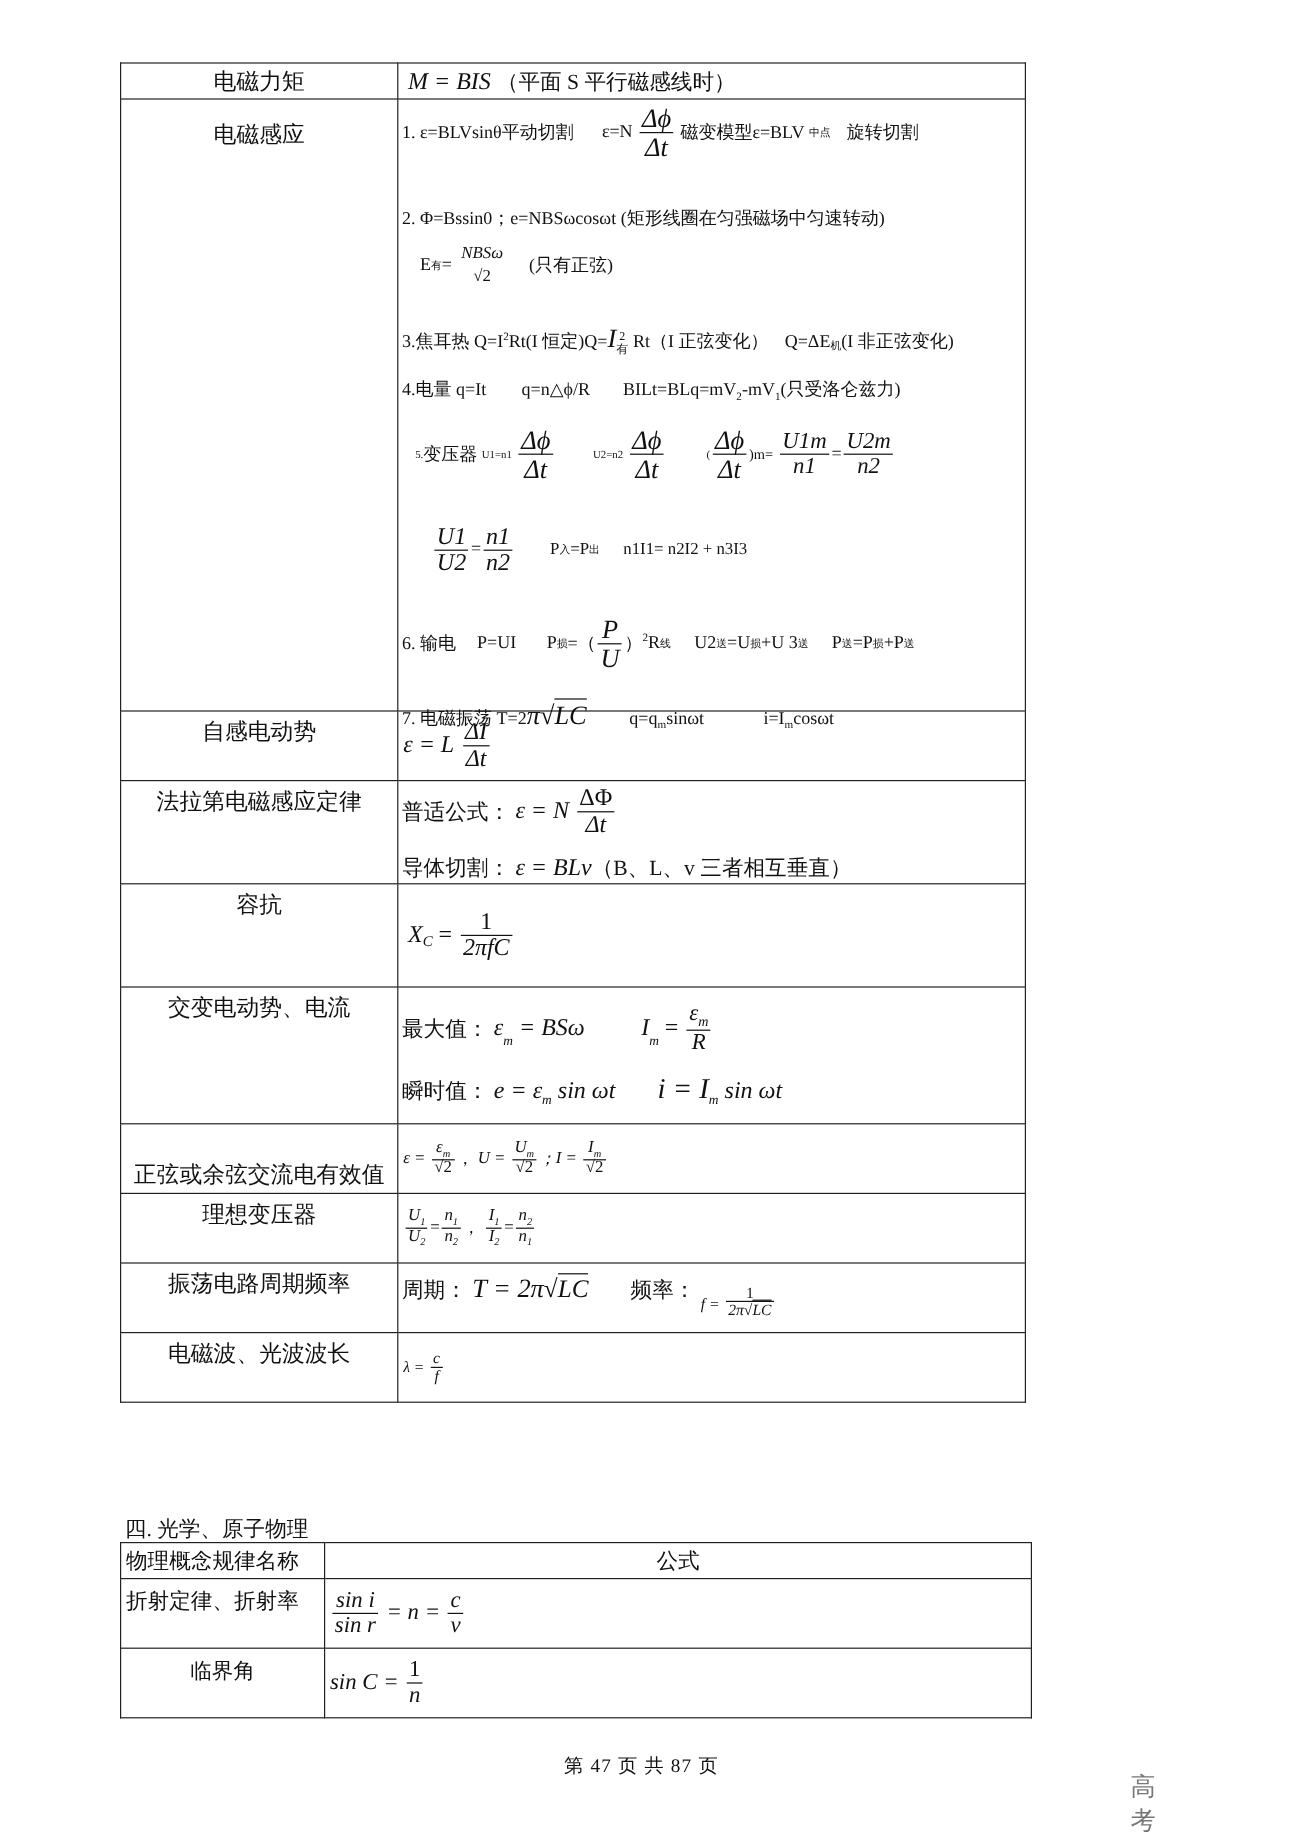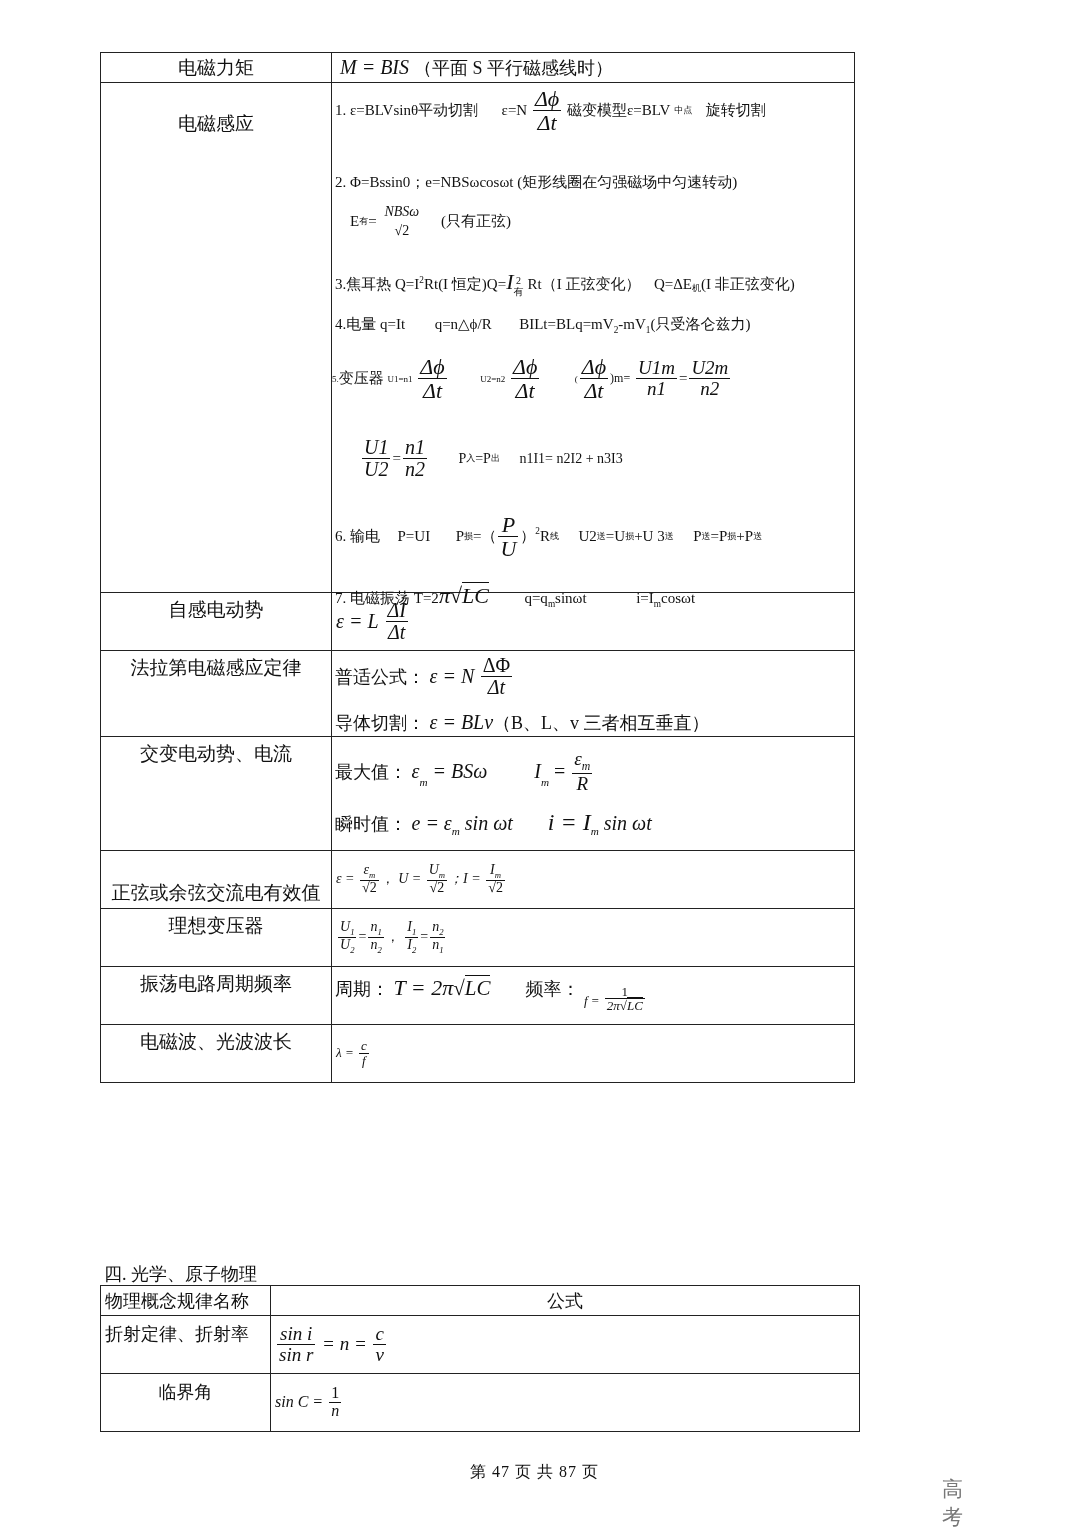--- a/index.html
+++ b/index.html
@@ -41,21 +41,21 @@
         <tr style="height:30px">
       <td class="name" style="vertical-align:middle">电磁力矩</td>
       <td class="body" style="vertical-align:middle;font-size:20px;padding-left:8px">
         <span class="it">M = BIS</span>
         <span style="font-size:18px">（平面 S 平行磁感线时）</span>
       </td>
     </tr>
 
     <tr style="height:510px">
       <td class="name">
-        <div style="margin-top:28px">电磁感应</div>
+        <div style="margin-top:16px">电磁感应</div>
       </td>
       <td class="body rel" style="font-size:15px">
 
         <div class="line" style="left:3px;top:4px">
           <span style="vertical-align:middle">1. ε=BLVsinθ平动切割</span>
           <span style="display:inline-block;width:16px"></span>
           <span style="vertical-align:middle">ε=N</span>
           <span class="frac" style="font-size:22px">
             <span class="num it">Δϕ</span>
             <span class="it">Δt</span>
@@ -84,21 +84,21 @@
         </div>
 
         <div class="line" style="left:3px;top:232px">
           <span>4.电量 q=It</span>
           <span style="display:inline-block;width:22px"></span>
           <span>q=n△ϕ/R</span>
           <span style="display:inline-block;width:20px"></span>
           <span>BILt=BLq=mV</span><sub>2</sub><span>-mV</span><sub>1</sub><span>(只受洛仑兹力)</span>
         </div>
 
-        <div class="line" style="left:0;top:272px">
+        <div class="line" style="left:14px;top:272px">
           <span class="tiny" style="vertical-align:middle">5.</span><span style="vertical-align:middle">变压器</span>
           <span class="tiny" style="vertical-align:middle">U1=n1</span>
           <span class="frac" style="font-size:22px">
             <span class="num it">Δϕ</span>
             <span class="it">Δt</span>
           </span>
           <span style="display:inline-block;width:24px"></span>
           <span class="tiny" style="vertical-align:middle">U2=n2</span>
           <span class="frac" style="font-size:22px">
             <span class="num it">Δϕ</span>
@@ -185,20 +185,32 @@
           </span>
         </div>
         <div class="line" style="left:3px;top:60px">
           <span>导体切割：</span>
           <span class="it" style="font-size:20px">ε = BLv</span><span>（B、L、v 三者相互垂直）</span>
         </div>
       </td>
     </tr>
 
 
+    <tr style="height:86px">
+      <td class="name">
+        <div style="margin-top:4px">容抗</div>
+      </td>
+      <td class="body" style="font-size:20px;vertical-align:middle;padding-left:8px">
+        <span class="it" style="vertical-align:middle">X</span><sub class="it" style="vertical-align:-4px">C</sub><span style="vertical-align:middle"> = </span>
+        <span class="frac">
+          <span class="num">1</span>
+          <span class="it">2πfC</span>
+        </span>
+      </td>
+    </tr>
 
     <tr style="height:114px">
       <td class="name">
         <div style="margin-top:4px">交变电动势、电流</div>
       </td>
       <td class="body rel" style="font-size:18px">
         <div class="line" style="left:3px;top:12px">
           <span style="vertical-align:middle">最大值：</span>
           <span class="it" style="vertical-align:middle;font-size:20px">ε</span><sub class="it" style="vertical-align:-10px">m</sub><span class="it" style="vertical-align:middle;font-size:20px"> = BSω</span>
           <span style="display:inline-block;width:38px"></span>
@@ -308,21 +320,21 @@
         </span><span style="vertical-align:middle"> = n = </span><span class="frac">
           <span class="num">c</span>
           <span>v</span>
         </span>
       </td>
     </tr>
     <tr style="height:58px">
       <td class="name" style="text-align:center">
         <div style="margin-top:6px">临界角</div>
       </td>
-      <td class="it" style="font-size:16px;vertical-align:middle;padding-left:4px">
+      <td class="it" style="font-size:19px;vertical-align:middle;padding-left:4px">
         <span style="vertical-align:middle">sin C = </span><span class="frac">
           <span class="num" style="font-style:normal">1</span>
           <span>n</span>
         </span>
       </td>
     </tr>
   </tbody>
     </table>
 
   <div class="footer">第 47 页 共 87 页</div>

